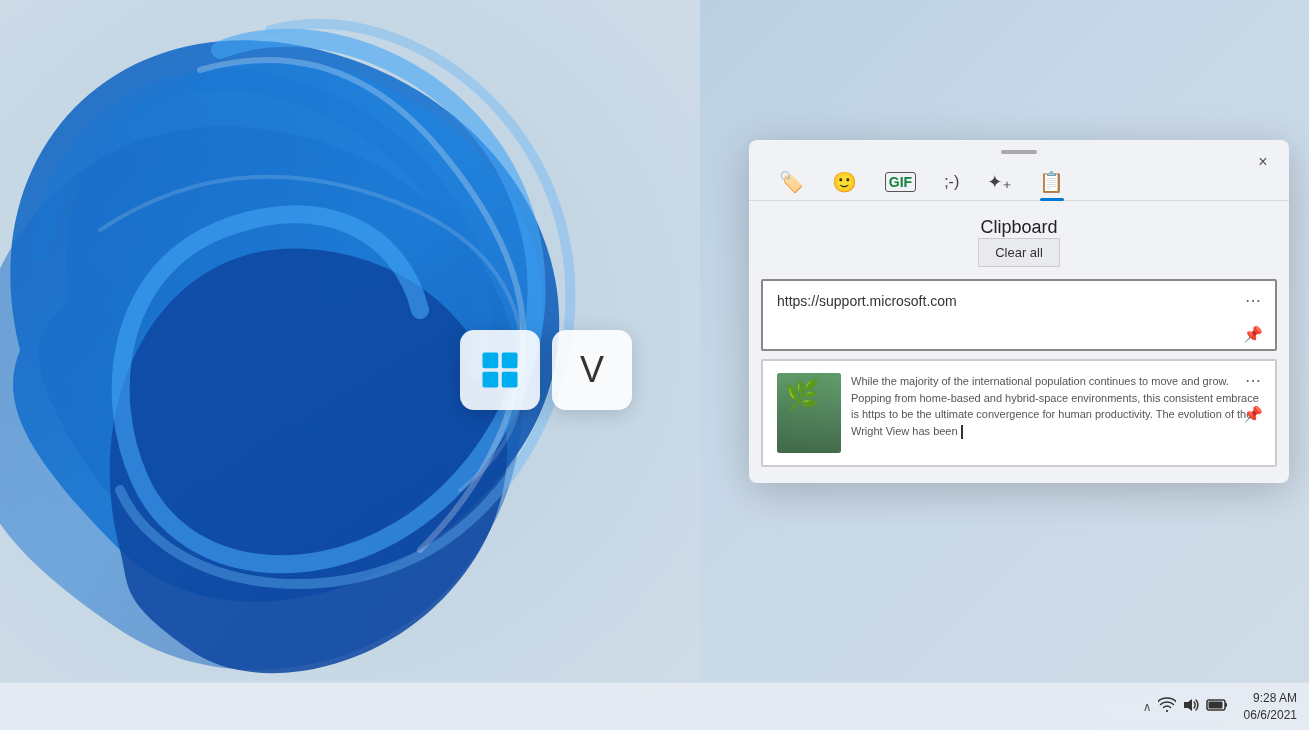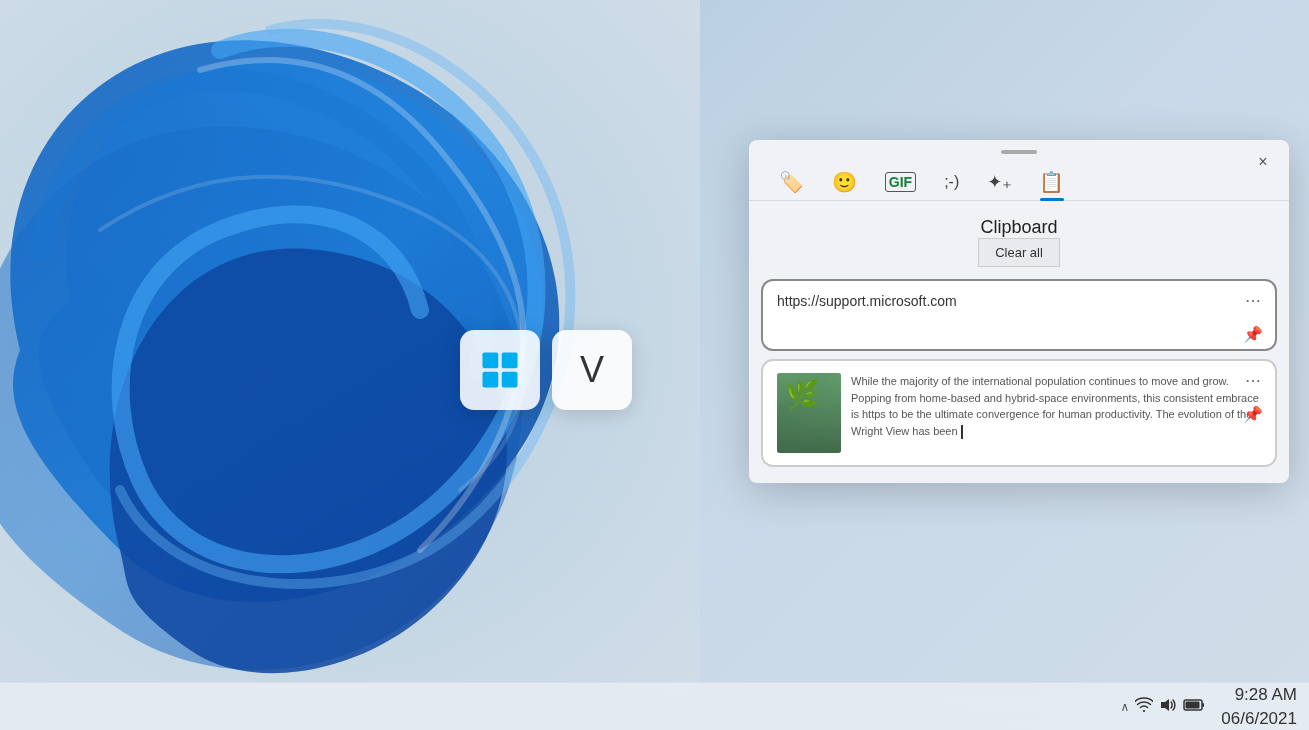--- a/index.html
+++ b/index.html
@@ -58,21 +58,21 @@
     }
 
     .taskbar-chevron {
       font-size: 12px;
       color: #555;
       cursor: pointer;
     }
 
     .taskbar-clock {
       text-align: right;
-      font-size: 17px;
+      font-size: 12px;
       color: #333;
       line-height: 1.4;
       cursor: pointer;
     }
 
     
     #key-overlay {
       position: absolute;
       top: 330px;
       left: 460px;
@@ -215,21 +215,21 @@
     
     .clipboard-items {
       padding: 0 12px 16px;
       display: flex;
       flex-direction: column;
       gap: 8px;
     }
 
     .clipboard-item {
       background: #fff;
-      border-radius: 12px;
+      border-radius: 2px;
       border: 2px solid #ccc;
       padding: 12px 14px;
       position: relative;
       cursor: pointer;
       min-height: 72px;
     }
 
     .clipboard-item:first-child {
       border-color: #888;
     }

